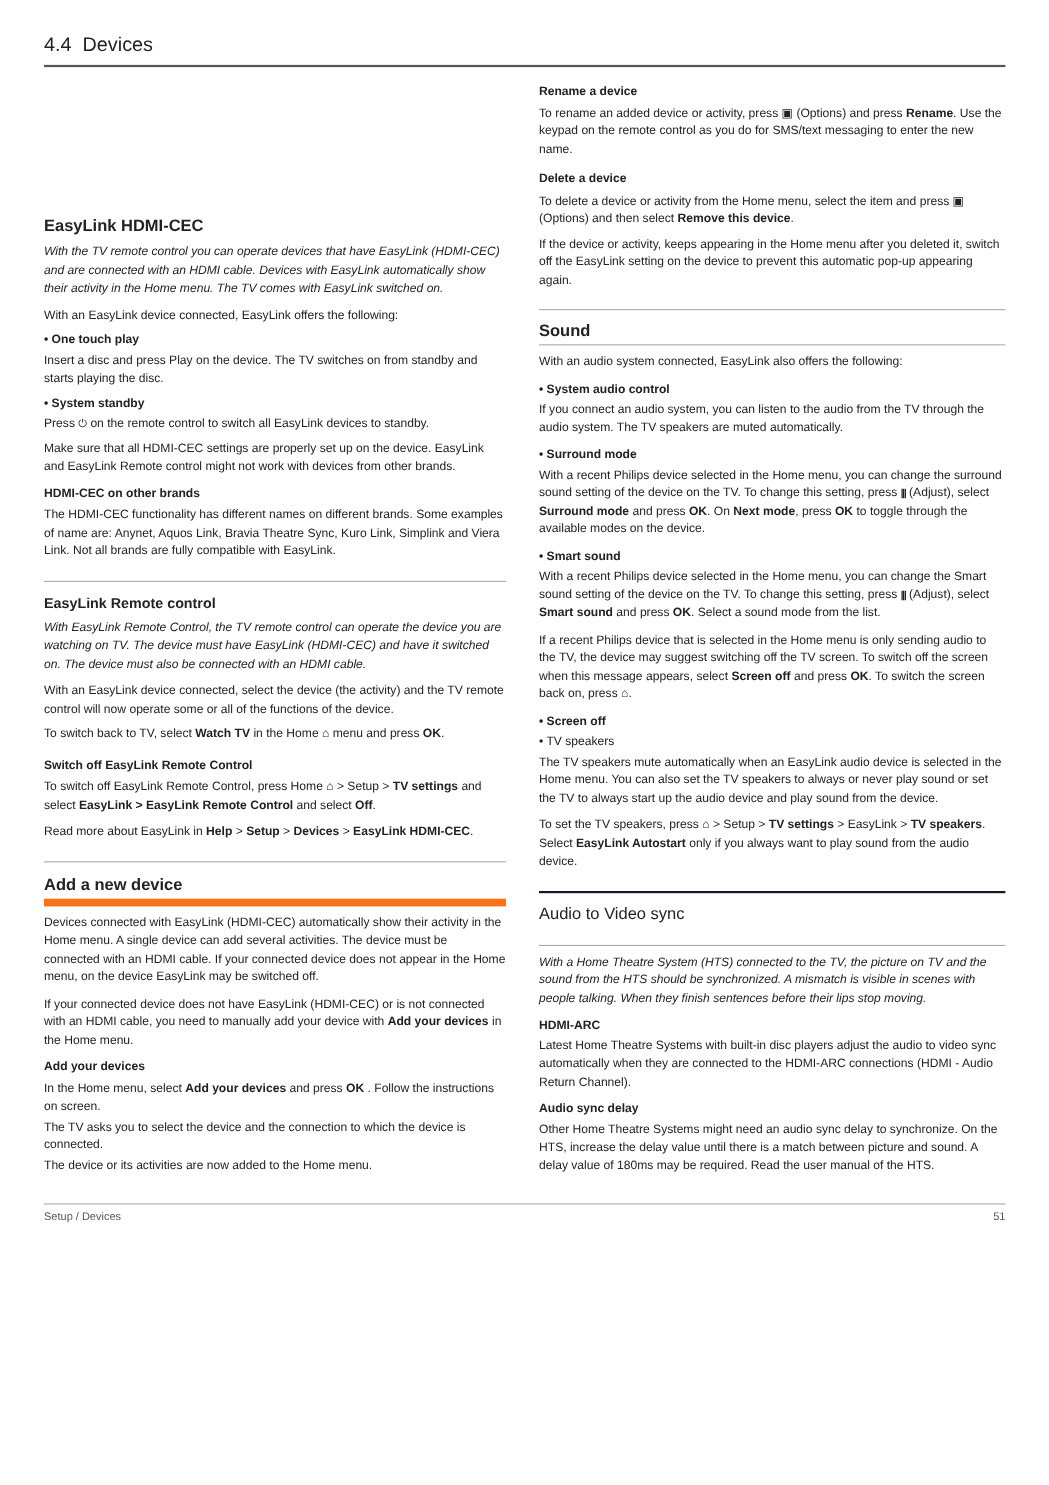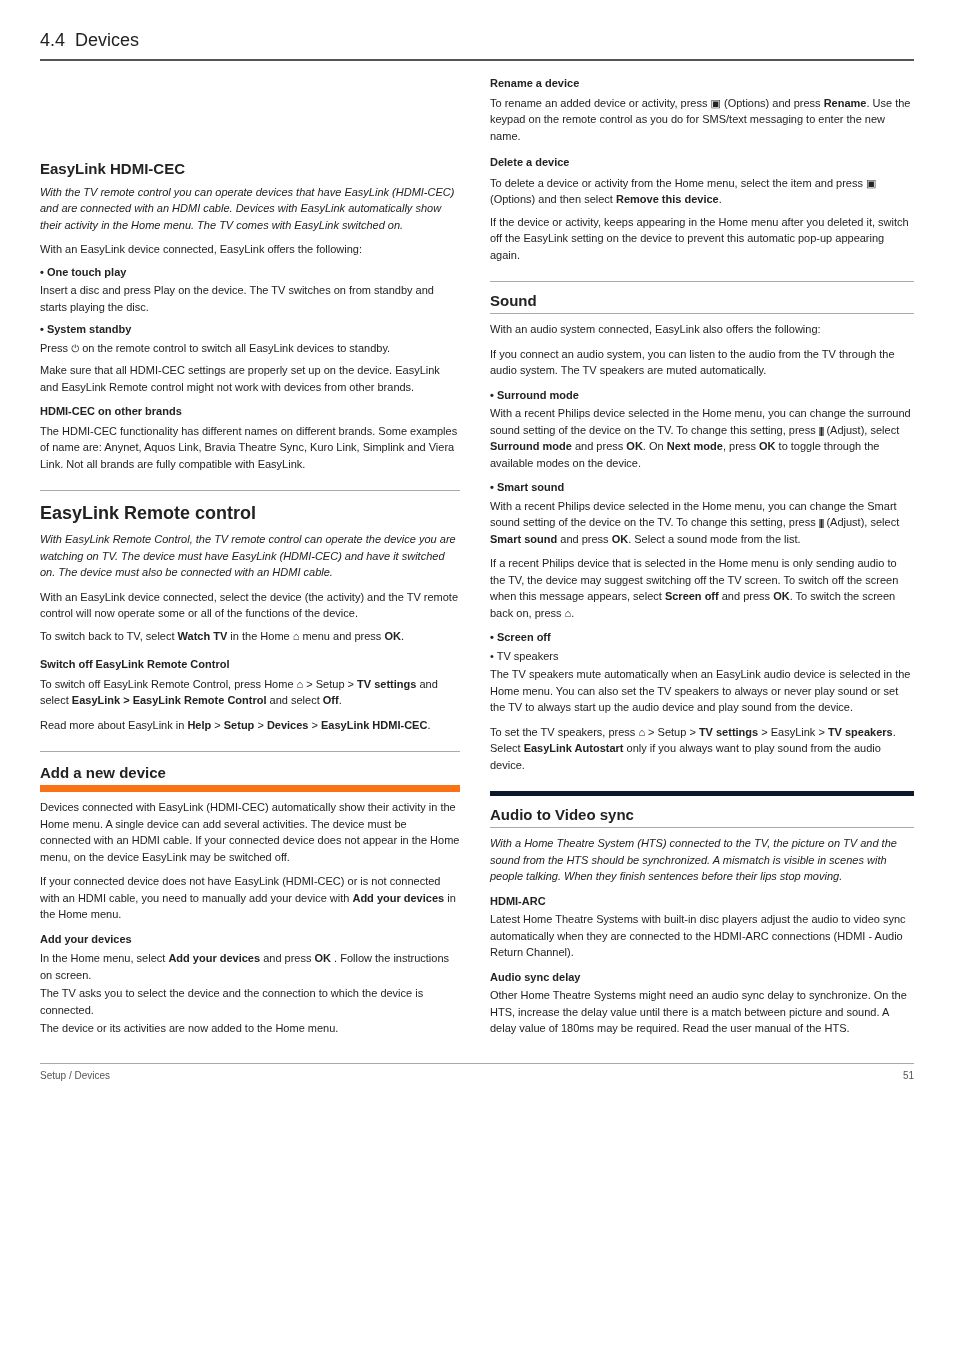--- a/index.html
+++ b/index.html
@@ -73,21 +73,21 @@
           <span>Press</span> <span style="font-size:10px;">⏻</span> <span>on the remote control to switch all EasyLink devices to standby.</span>
         </p>
 
         <p style="margin-bottom:8px;">Make sure that all HDMI-CEC settings are properly set up on the device. EasyLink and EasyLink Remote control might not work with devices from other brands.</p>
 
         <p style="font-weight:bold; margin-bottom:3px;">HDMI-CEC on other brands</p>
         <p>The HDMI-CEC functionality has different names on different brands. Some examples of name are: Anynet, Aquos Link, Bravia Theatre Sync, Kuro Link, Simplink and Viera Link. Not all brands are fully compatible with EasyLink.</p>
       </div>
 
       <div style="border-bottom:1px solid #aaa; padding-bottom:12px; margin-bottom:12px;">
-        <h2 style="font-size:18px; font-weight:bold; margin-bottom:7px;">
+        <h2 style="font-size:13px; font-weight:bold; margin-bottom:7px;">
           <span>EasyLink Remote control</span>
         </h2>
         <p class="italic-intro">With EasyLink Remote Control, the TV remote control can operate the device you are watching on TV. The device must have EasyLink (HDMI-CEC) and have it switched on. The device must also be connected with an HDMI cable.</p>
         <p style="margin-bottom:6px;">With an EasyLink device connected, select the device (the activity) and the TV remote control will now operate some or all of the functions of the device.</p>
         <p style="margin-bottom:8px;">
           <span>To switch back to TV, select</span> <strong>Watch TV</strong> <span>in the Home</span> <span>⌂</span> <span>menu and press</span> <strong>OK</strong><span>.</span>
         </p>
 
         <p style="font-weight:bold; margin-bottom:3px;margin-top:12px;">Switch off EasyLink Remote Control</p>
         <p style="margin-bottom:8px;">
@@ -127,26 +127,27 @@
       </div>
 
       <div style="margin-bottom:10px; padding-bottom:12px; border-bottom:1px solid #aaa;">
         <p style="font-weight:bold; margin-bottom:4px;">Delete a device</p>
         <p style="margin-bottom:6px;">
           <span>To delete a device or activity from the Home menu, select the item and press</span> <span>▣</span> <span>(Options) and then select</span> <strong>Remove this device</strong><span>.</span>
         </p>
         <p>If the device or activity, keeps appearing in the Home menu after you deleted it, switch off the EasyLink setting on the device to prevent this automatic pop-up appearing again.</p>
       </div>
 
-      <div style="margin-bottom:10px; padding-bottom:12px; border-bottom:5px solid #0f172a;">
+      <div style="margin-bottom:10px; padding-bottom:12px; border-bottom:2px solid #0f172a;">
         <h2 style="font-size:15px; font-weight:bold; margin-bottom:7px; border-bottom:1px solid #aaa; padding-bottom:4px;">
           <span>Sound</span>
         </h2>
         <p style="margin-bottom:8px;">With an audio system connected, EasyLink also offers the following:</p>
 
+        <p style="font-weight:bold; margin-bottom:2px;">• System audio control</p>
         <p style="margin-bottom:8px;">If you connect an audio system, you can listen to the audio from the TV through the audio system. The TV speakers are muted automatically.</p>
 
         <p style="font-weight:bold; margin-bottom:2px;">• Surround mode</p>
         <p style="margin-bottom:8px;">
           <span>With a recent Philips device selected in the Home menu, you can change the surround sound setting of the device on the TV. To change this setting, press</span> <span style="font-weight:bold; font-size:9px; letter-spacing:-1px;">|||</span> <span>(Adjust), select</span> <strong>Surround mode</strong> <span>and press</span> <strong>OK</strong><span>. On</span> <strong>Next mode</strong><span>, press</span> <strong>OK</strong> <span>to toggle through the available modes on the device.</span>
         </p>
 
         <p style="font-weight:bold; margin-bottom:2px;">• Smart sound</p>
         <p style="margin-bottom:8px;">
           <span>With a recent Philips device selected in the Home menu, you can change the Smart sound setting of the device on the TV. To change this setting, press</span> <span style="font-weight:bold; font-size:9px; letter-spacing:-1px;">|||</span> <span>(Adjust), select</span> <strong>Smart sound</strong> <span>and press</span> <strong>OK</strong><span>. Select a sound mode from the list.</span>
@@ -159,21 +160,21 @@
 
         <p style="font-weight:normal; margin-bottom:2px;">• TV speakers</p>
         <p style="margin-bottom:8px;">The TV speakers mute automatically when an EasyLink audio device is selected in the Home menu. You can also set the TV speakers to always or never play sound or set the TV to always start up the audio device and play sound from the device.</p>
 
         <p>
           <span>To set the TV speakers, press</span> <span>⌂</span> <span>&gt; Setup &gt;</span> <strong>TV settings</strong> <span>&gt; EasyLink &gt;</span> <strong>TV speakers</strong><span>. Select</span> <strong>EasyLink Autostart</strong> <span>only if you always want to play sound from the audio device.</span>
         </p>
       </div>
 
       <div>
-        <h2 style="font-size:15px; font-weight:bold; margin-bottom:7px; border-bottom:1px solid #aaa; padding-bottom:4px;">
+        <h2 style="font-size:15px; font-weight:normal; margin-bottom:7px; border-bottom:1px solid #aaa; padding-bottom:20px;">
           <span>Audio to Video sync</span>
         </h2>
         <p class="italic-intro">With a Home Theatre System (HTS) connected to the TV, the picture on TV and the sound from the HTS should be synchronized. A mismatch is visible in scenes with people talking. When they finish sentences before their lips stop moving.</p>
 
         <p style="font-weight:bold; margin-bottom:2px;">HDMI-ARC</p>
         <p style="margin-bottom:8px;">Latest Home Theatre Systems with built-in disc players adjust the audio to video sync automatically when they are connected to the HDMI-ARC connections (HDMI - Audio Return Channel).</p>
 
         <p style="font-weight:bold; margin-bottom:2px;">Audio sync delay</p>
         <p>Other Home Theatre Systems might need an audio sync delay to synchronize. On the HTS, increase the delay value until there is a match between picture and sound. A delay value of 180ms may be required. Read the user manual of the HTS.</p>
       </div>

